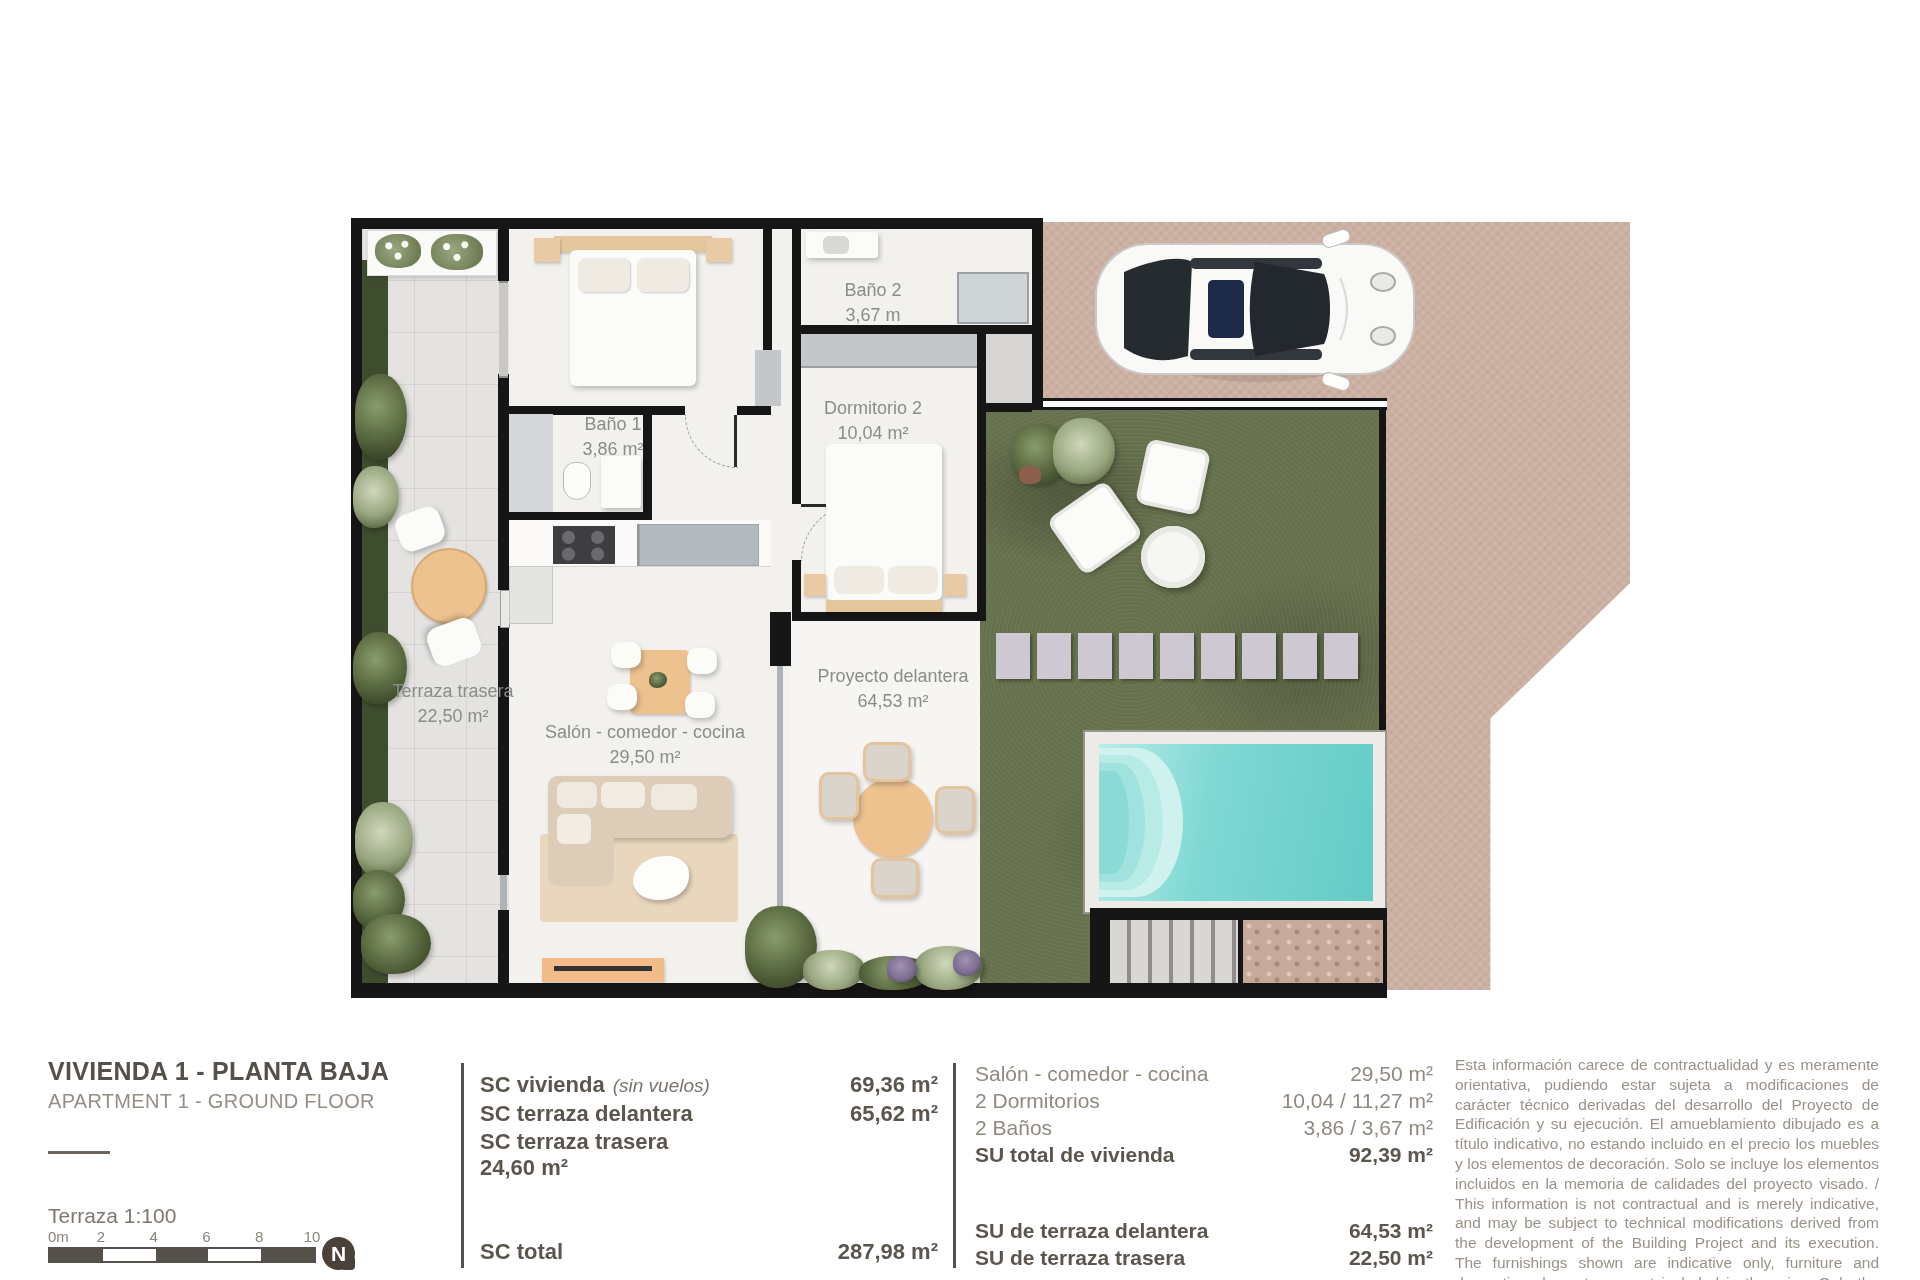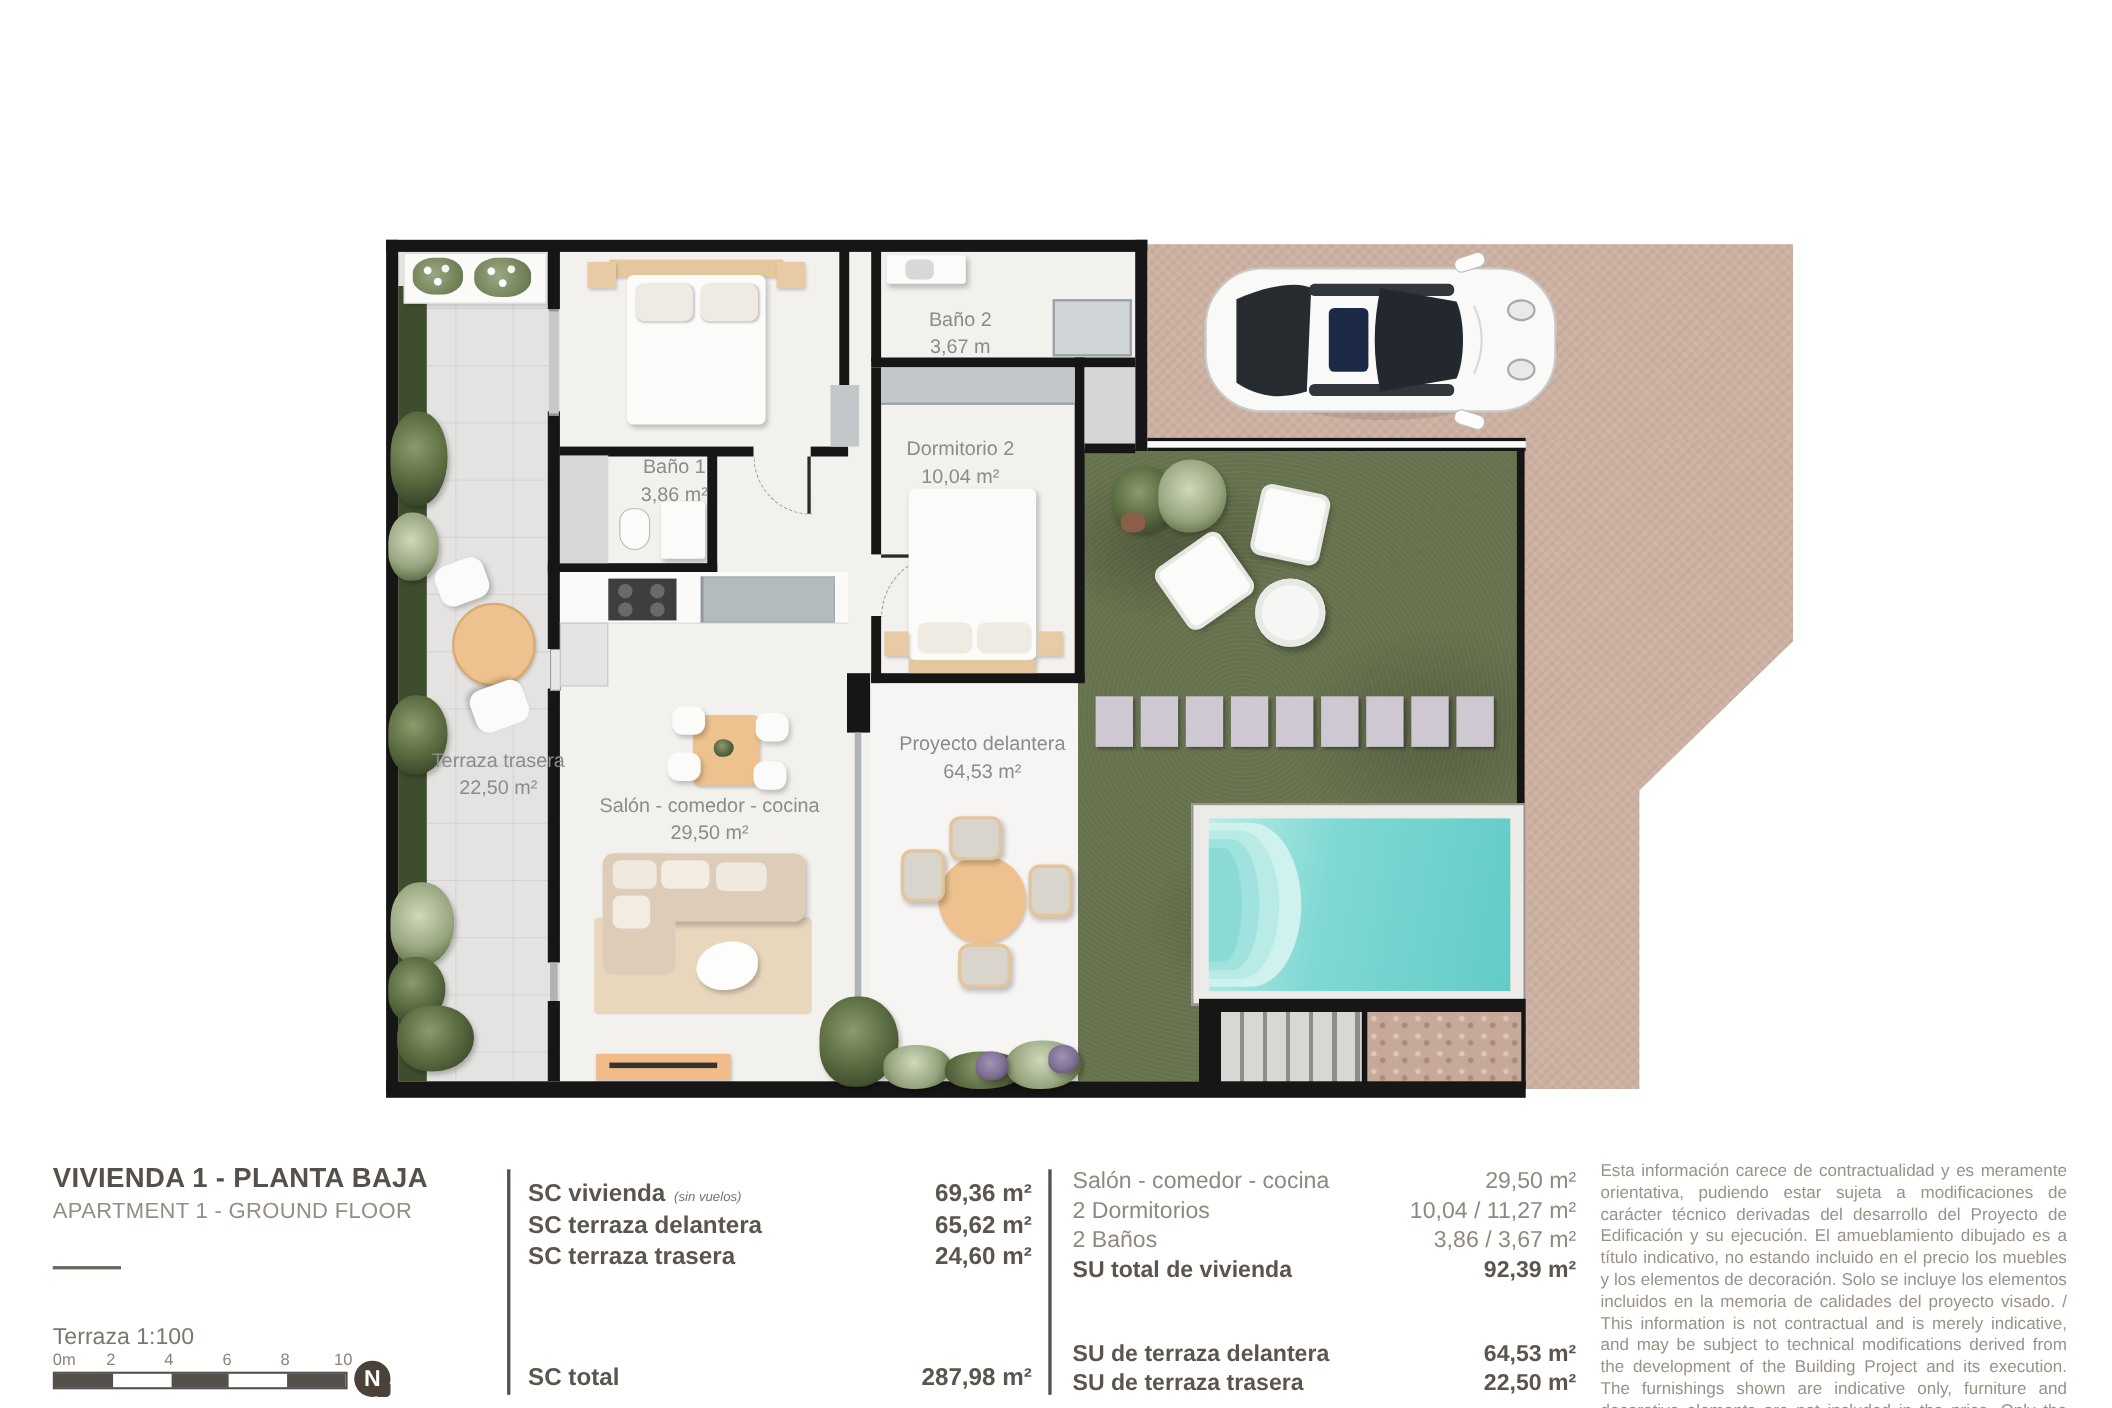--- a/index.html
+++ b/index.html
@@ -74,21 +74,21 @@
   .tick{position:absolute;font-size:15px;color:#8a847c;transform:translateX(-50%);}
   .tick.first{transform:none;}
   .north{position:absolute;width:33px;height:33px;}
   .north .tail{position:absolute;right:0;bottom:0;width:12px;height:12px;background:#4a4138;border-radius:0 0 4px 0;}
   .north .disc{position:absolute;left:0;top:0;width:33px;height:33px;border-radius:50%;background:#4a4138;
     color:#fff;font-weight:bold;font-size:21px;text-align:center;line-height:33px;}
   .trow{position:absolute;display:flex;justify-content:space-between;align-items:baseline;}
   .trow .l{white-space:nowrap;}
   .trow .v{white-space:nowrap;}
   .sc-row{font-size:22px;font-weight:bold;color:#5b554e;}
-  .sc-note{font-size:12px;font-style:italic;font-weight:normal;color:#7a746c;margin-left:8px;}
+  .sc-note{font-size:19px;font-style:italic;font-weight:normal;color:#7a746c;margin-left:8px;}
   .su-row{font-size:21px;color:#8f897f;}
   .su-row.bold{font-weight:bold;color:#5b554e;}
   .disclaimer{position:absolute;font-size:15.5px;line-height:19.8px;color:#9a9288;text-align:justify;}
 </style>
 </head>
 <body>
 
 <div class="page">
 
   <div id="plan">
@@ -309,21 +309,21 @@
   <div class="vrule" style="left:953px;top:1063px;height:205px;"></div>
 
   <div class="trow sc-row" style="left:480px;top:1072px;width:458px;">
     <span class="l"><span>SC vivienda</span><span class="sc-note">(sin vuelos)</span></span>
     <span class="v">69,36 m²</span>
   </div>
   <div class="trow sc-row" style="left:480px;top:1101px;width:458px;">
     <span class="l">SC terraza delantera</span>
     <span class="v">65,62 m²</span>
   </div>
-  <div class="trow sc-row" style="left:480px;top:1129px;width:458px;">
+  <div class="trow sc-row" style="left:480px;top:1129px;width:458px;flex-direction:column;">
     <span class="l">SC terraza trasera</span>
     <span class="v">24,60 m²</span>
   </div>
   <div class="trow sc-row" style="left:480px;top:1239px;width:458px;">
     <span class="l">SC total</span>
     <span class="v">287,98 m²</span>
   </div>
 
   <div class="trow su-row" style="left:975px;top:1062px;width:458px;">
     <span class="l">Salón - comedor - cocina</span>

